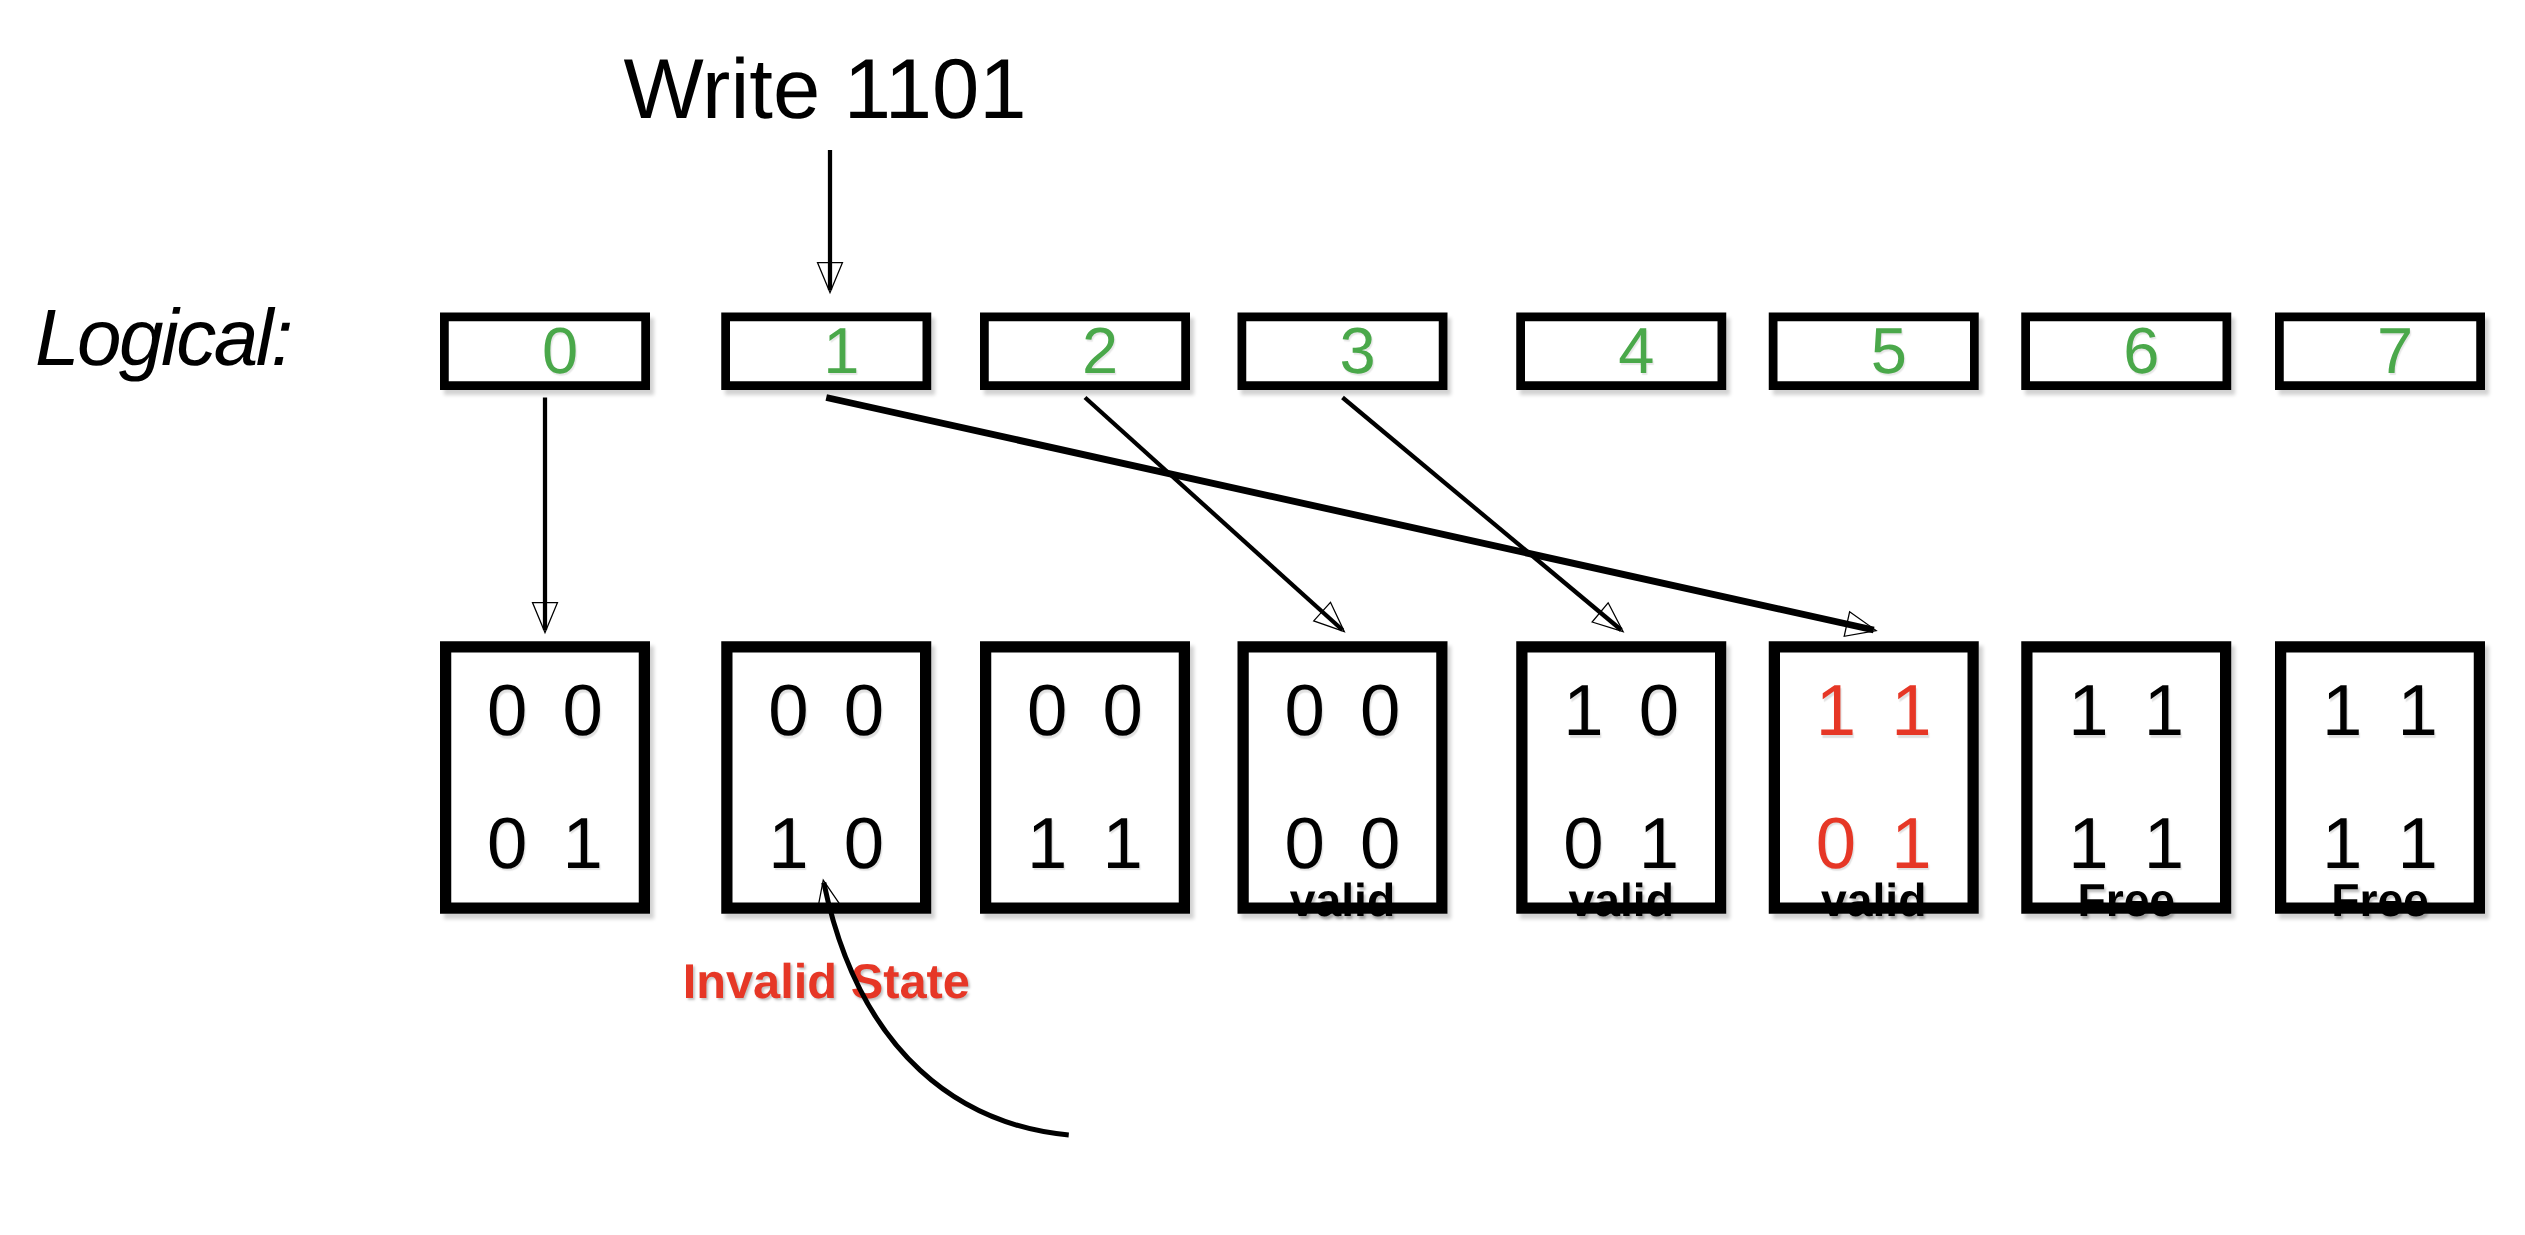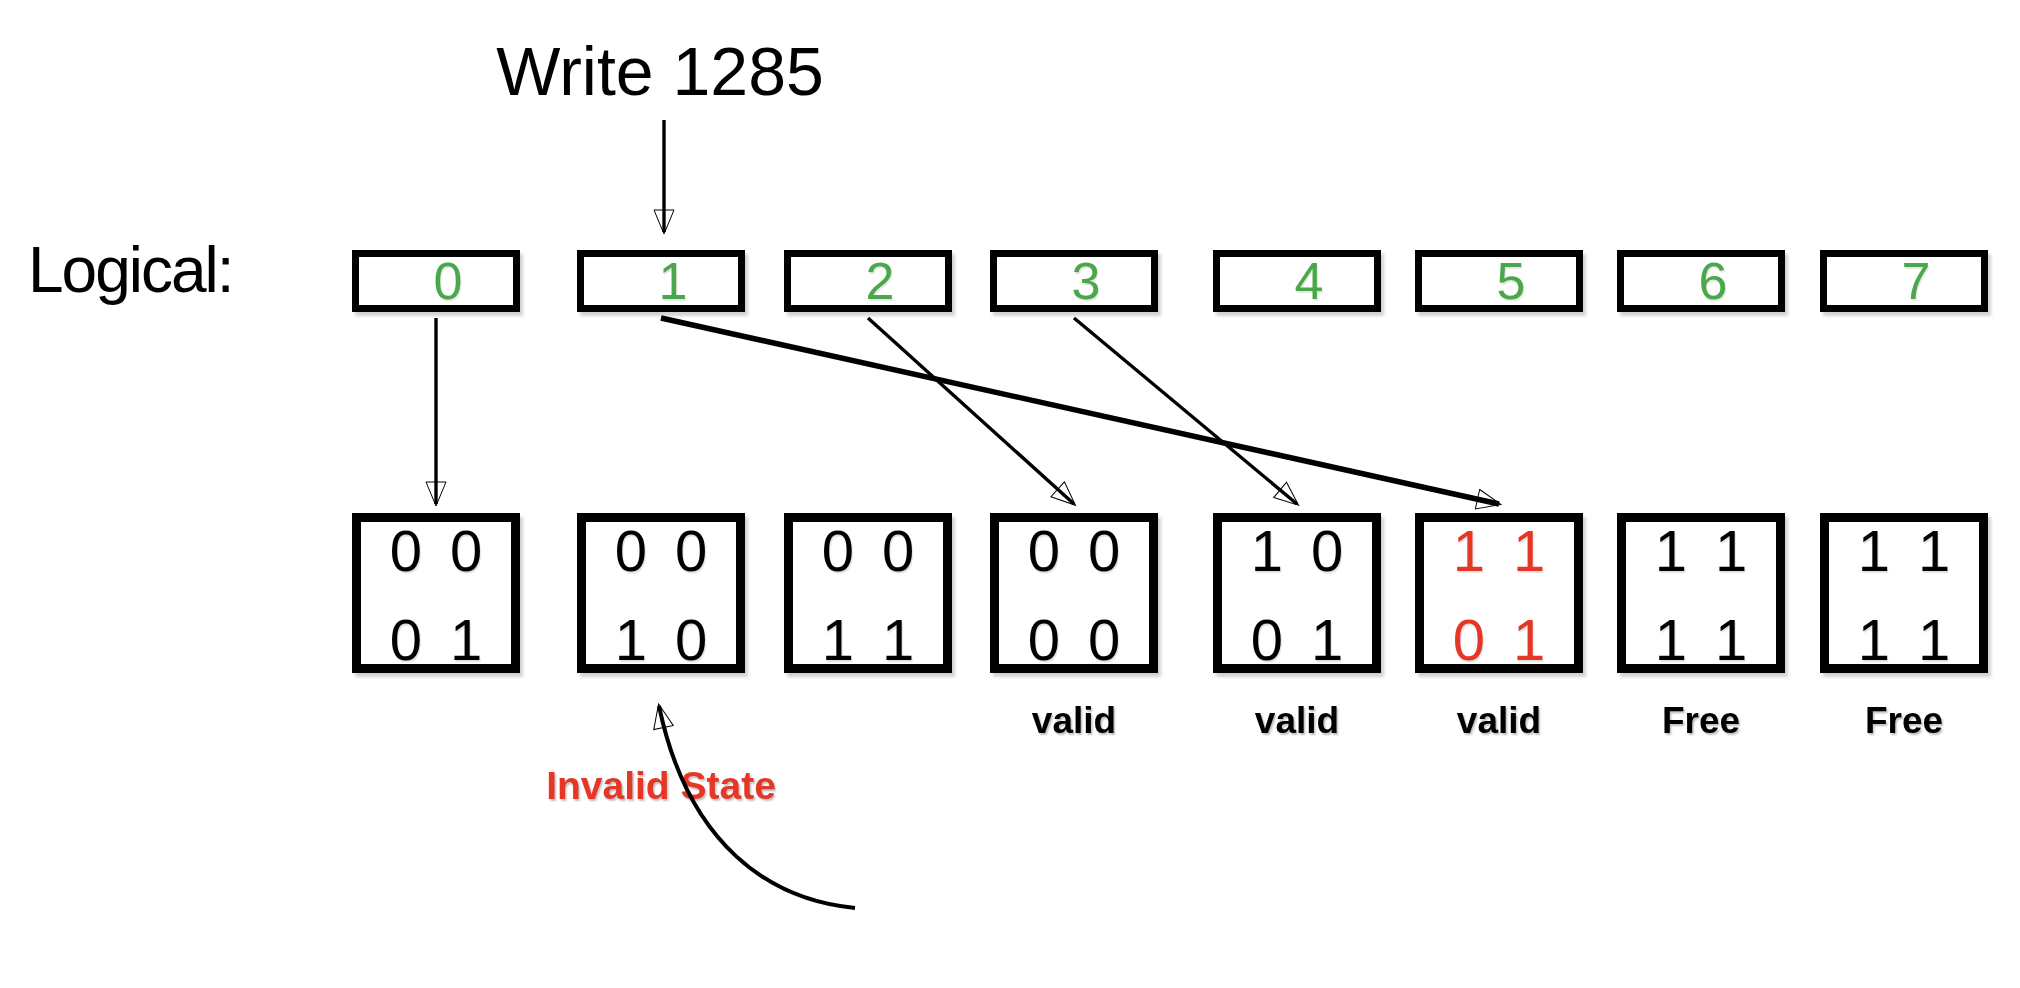--- a/index.html
+++ b/index.html
@@ -7,34 +7,34 @@
     position:relative; width:2020px; height:988px; background:#ffffff;
     font-family:"Liberation Sans", sans-serif; overflow:hidden; color:#000;
   }
   .write-label {
     position:absolute; left:660px; top:34px; transform:translateX(-50%);
     font-size:68px; line-height:74px; white-space:nowrap; letter-spacing:0px;
   }
   .row-label {
     position:absolute; font-size:64px; line-height:68px; letter-spacing:-2px; white-space:nowrap;
   }
-  .row-label.logical  { left:28px; top:236px; }
+  .row-label.logical  { left:28px; top:236px;font-style:italic; }
   .row-label.physical { left:2px;  top:498px; }
   .lbox {
     position:absolute; top:250px; width:168px; height:62px; box-sizing:border-box;
     border:7px solid #000; background:#fff;
     box-shadow:3px 4px 3px rgba(0,0,0,0.18);
     display:flex; align-items:center; justify-content:center;
   }
   .lbox .lnum {
     font-size:52px; line-height:1; color:var(--green,#4aa84a);
     transform:translateX(12px); text-shadow:1px 2px 1px rgba(0,0,0,0.10);
   }
   .pbox {
-    position:absolute; top:513px; width:168px; height:160px; box-sizing:border-box;
+    position:absolute; top:513px; width:168px; height:218px; box-sizing:border-box;
     border:9px solid #000; background:#fff;
     box-shadow:3px 4px 3px rgba(0,0,0,0.18);
     display:flex; flex-direction:column; justify-content:space-evenly; align-items:center;gap:31px;
   }
   .bitrow {
     font-size:58px; line-height:1; word-spacing:12px; white-space:nowrap;
     text-shadow:1px 2px 1px rgba(0,0,0,0.12);
   }
   .pbox.redbits .bitrow { color:var(--red,#e63726); }
   .status {
@@ -48,21 +48,21 @@
     letter-spacing:-1px; white-space:nowrap;
   }
   #arrows { position:absolute; left:0; top:0; pointer-events:none; }
   #arrows line, #arrows path { stroke:#000; fill:none; }
 </style>
 </head>
 <body>
 
 <div class="canvas" style="--green: #4aa84a; --red: #e63726;">
 
-  <div class="write-label">Write 1285</div>
+  <div class="write-label">Write 1101</div>
 
   <div class="row-label logical">Logical:</div>
 
   <div id="boxes">
       <div class="lbox" style="left: 352px;">
         <span class="lnum">0</span>
       </div>
       <div class="lbox" style="left: 577px;">
         <span class="lnum">1</span>
       </div>

